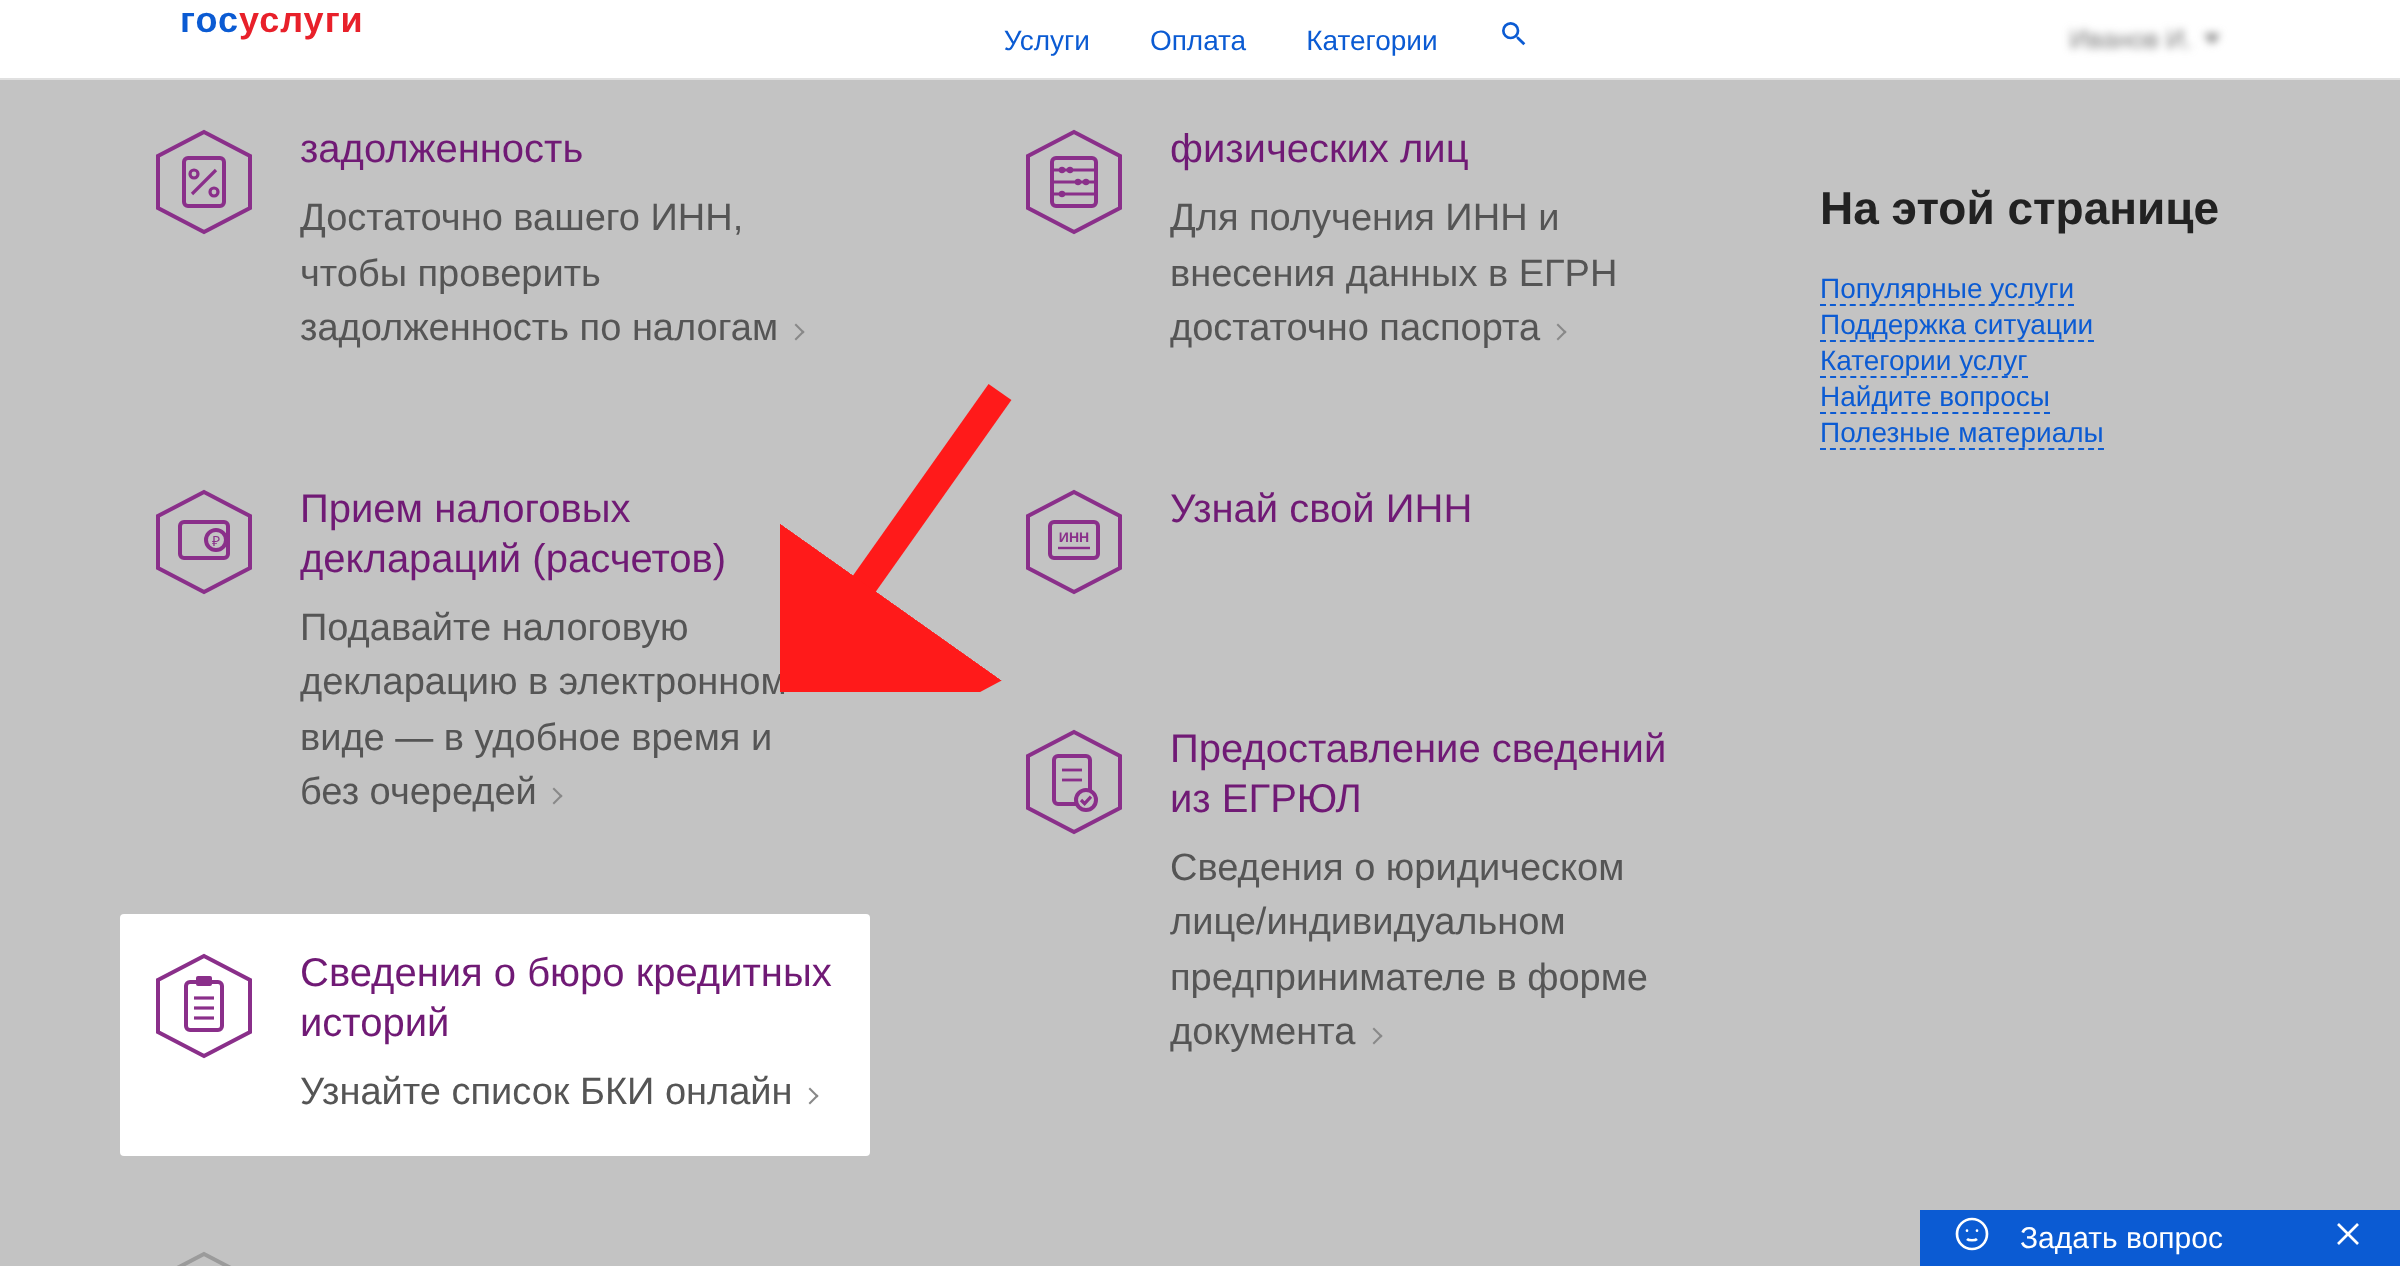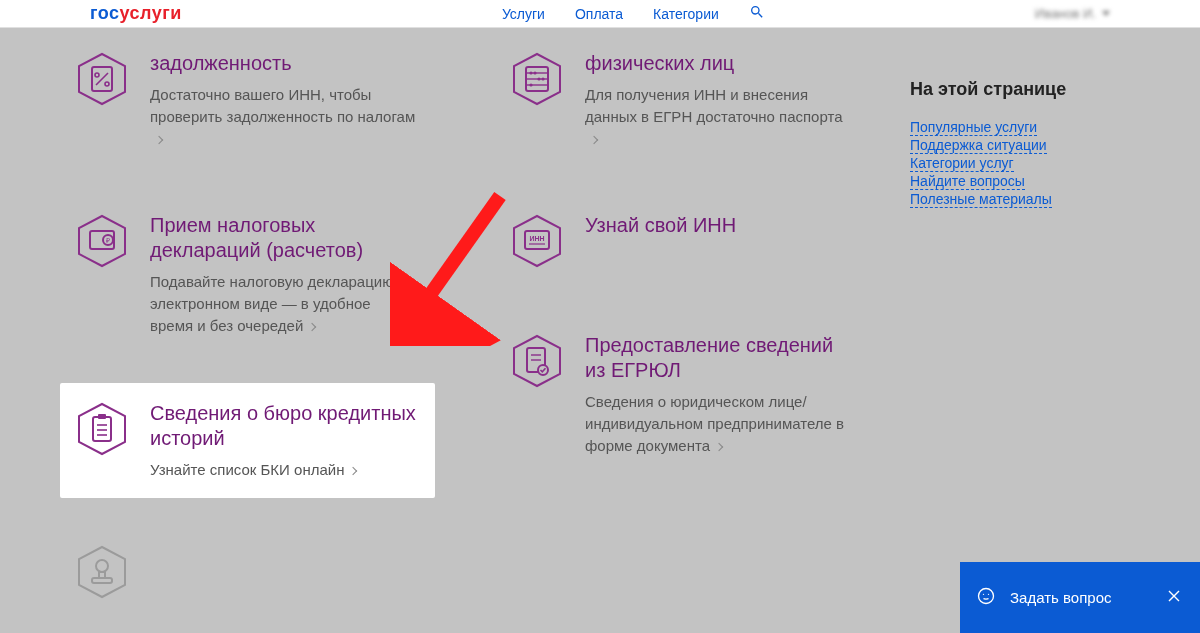--- a/index.html
+++ b/index.html
@@ -6,23 +6,22 @@
   body {
     font-family: Arial, Helvetica, sans-serif;
     background: #c3c3c3;
     color: #333;
     width: 1200px;
     min-height: 633px;
     position: relative;
   }
   .topbar {
     background: #fff;
-    height: 28px;
-    display: flex;
-    align-items: center;
+    height: 40px;
+    display: flex;
     padding: 0 90px;
     border-bottom: 1px solid #e0e0e0;
   }
   .logo { font-weight: bold; font-size: 18px; letter-spacing: 0.5px; }
   .logo .g1 { color: #0b5bd3; }
   .logo .g2 { color: #e8202a; }
   .nav { display: flex; gap: 30px; margin-left: 320px; align-items: center; }
   .nav a { color: #0b5bd3; text-decoration: none; font-size: 14px; }
   .search-icon svg { width: 16px; height: 16px; fill: #0b5bd3; }
   .user-menu {
@@ -65,36 +64,36 @@
   .service-body { flex: 1; }
   .service-title {
     color: #701a75;
     font-size: 20px;
     line-height: 1.25;
     margin-bottom: 8px;
     font-weight: 400;
   }
   .service-desc {
     color: #555;
-    font-size: 15px;
+    font-size: 19px;
     line-height: 1.45;
   }
   .chev {
     display: inline-block;
     width: 6px; height: 6px;
     border-top: 1.5px solid #888;
     border-right: 1.5px solid #888;
     transform: rotate(45deg);
     margin-left: 6px;
     vertical-align: 1px;
   }
 
   .sidebar { width: 230px; padding-top: 46px; }
   .sidebar h3 {
-    font-size: 18px;
+    font-size: 23px;
     font-weight: bold;
     color: #222;
     margin-bottom: 18px;
   }
   .sidebar a {
     display: inline-block;
     color: #0b5bd3;
     font-size: 14px;
     text-decoration: none;
     border-bottom: 1px dashed #0b5bd3;
@@ -107,21 +106,21 @@
     pointer-events: none;
   }
 
   .ask-bar {
     position: fixed;
     right: 0; bottom: 0;
     background: #0b5bd3;
     color: #fff;
     display: flex;
     align-items: center;
-    padding: 24px 16px;
+    padding: 2px 16px;
     gap: 14px;
     font-size: 15px;
     width: 240px;
   }
   .ask-bar .face svg, .ask-bar .close svg { width: 20px; height: 20px; fill: none; stroke: #fff; stroke-width: 1.6; }
   .ask-bar .close { margin-left: auto; cursor: pointer; }
 </style>
 </head>
 <body>
 

